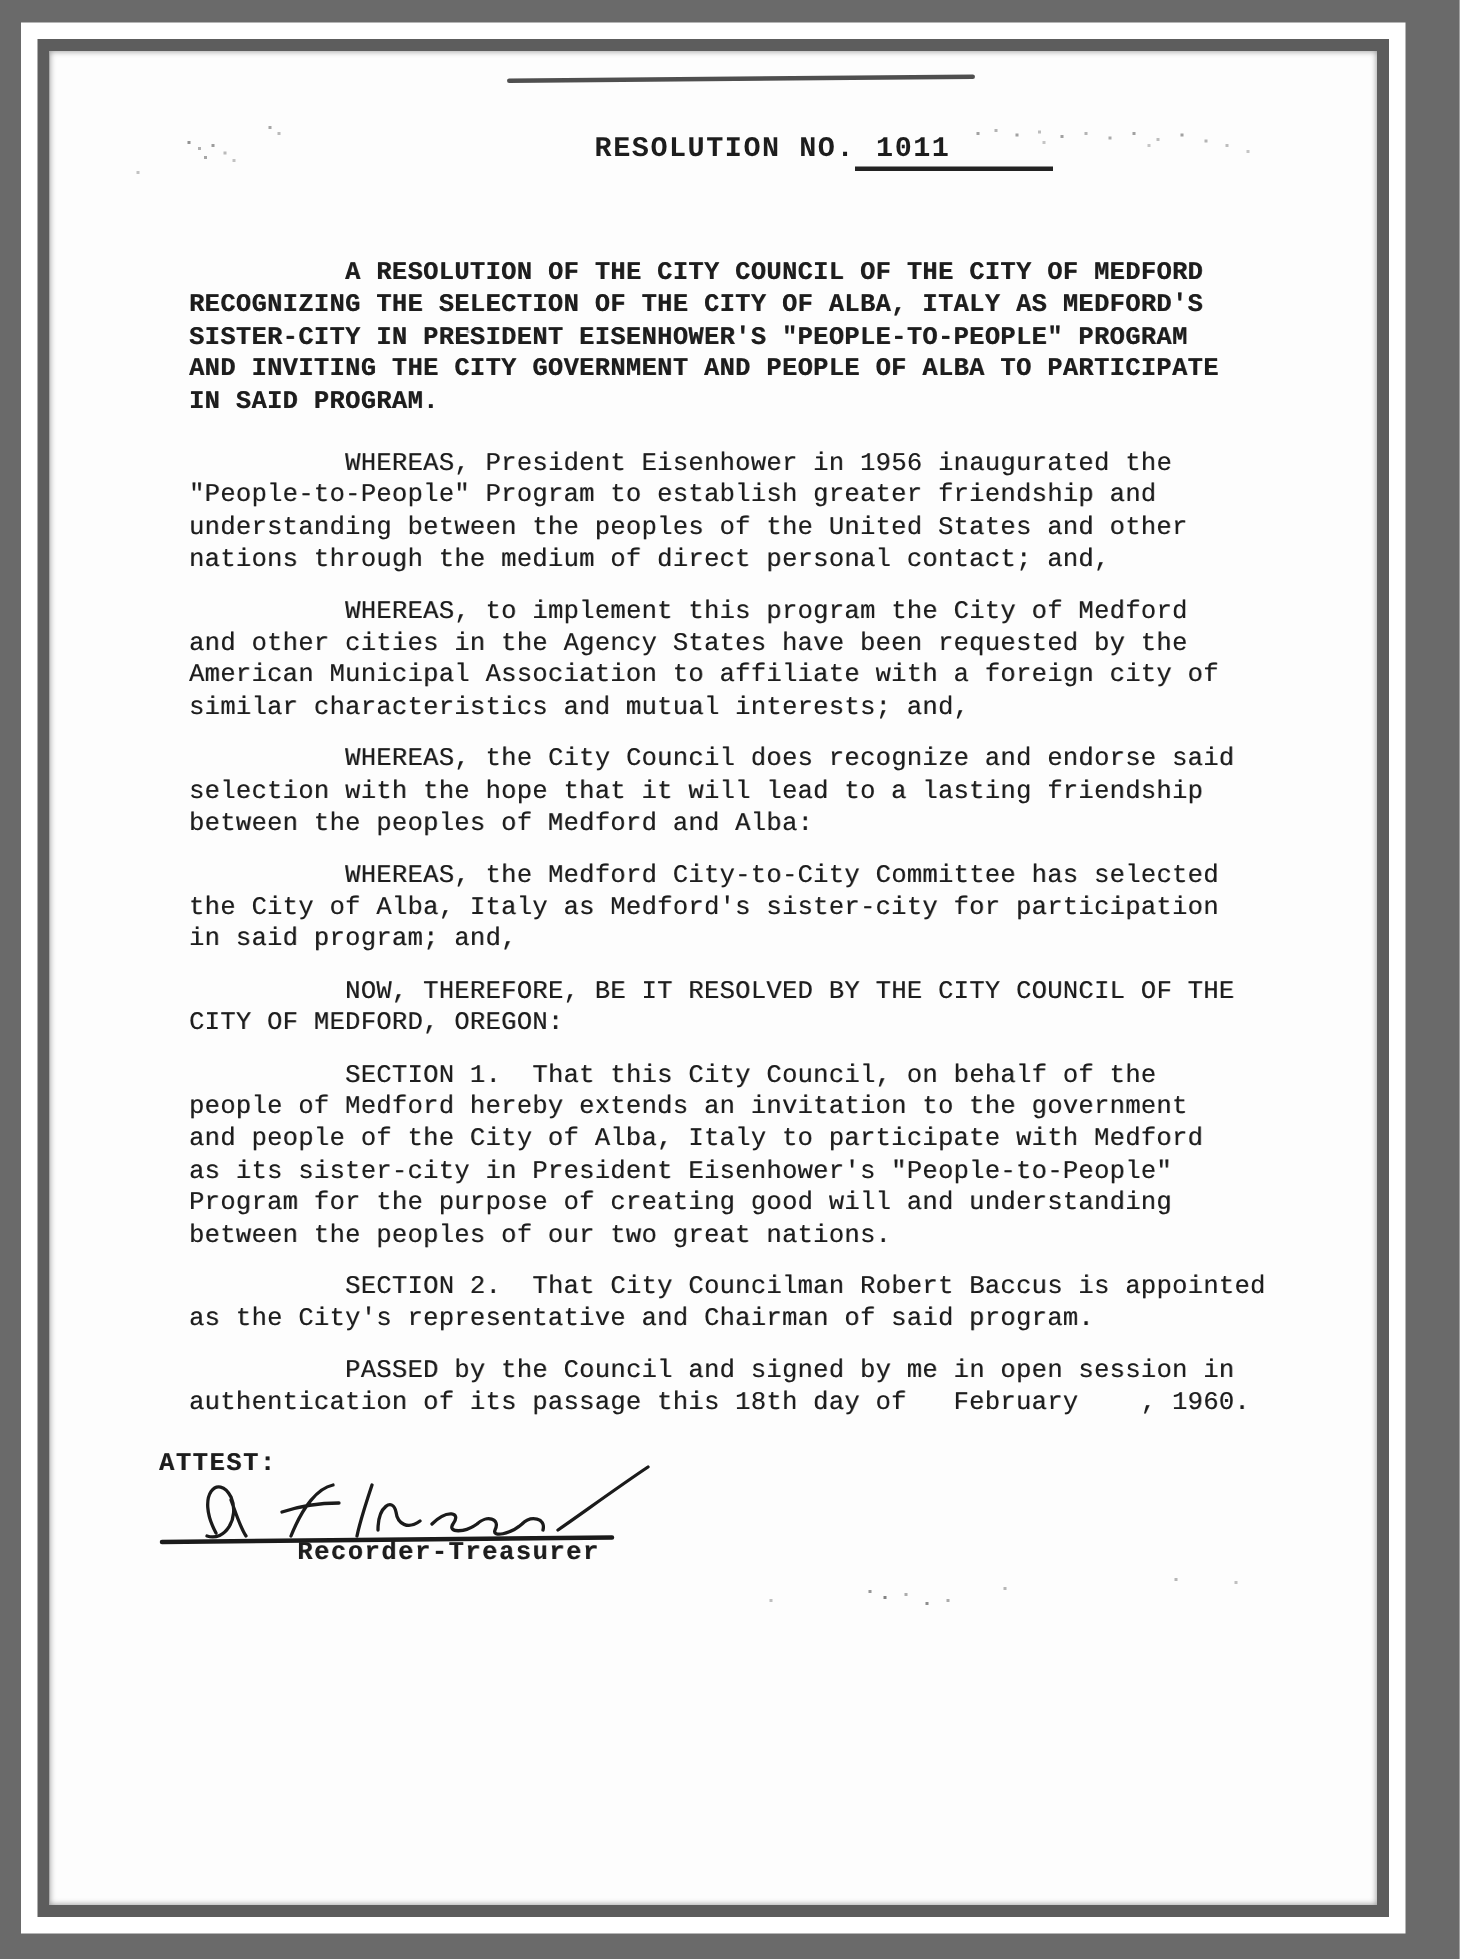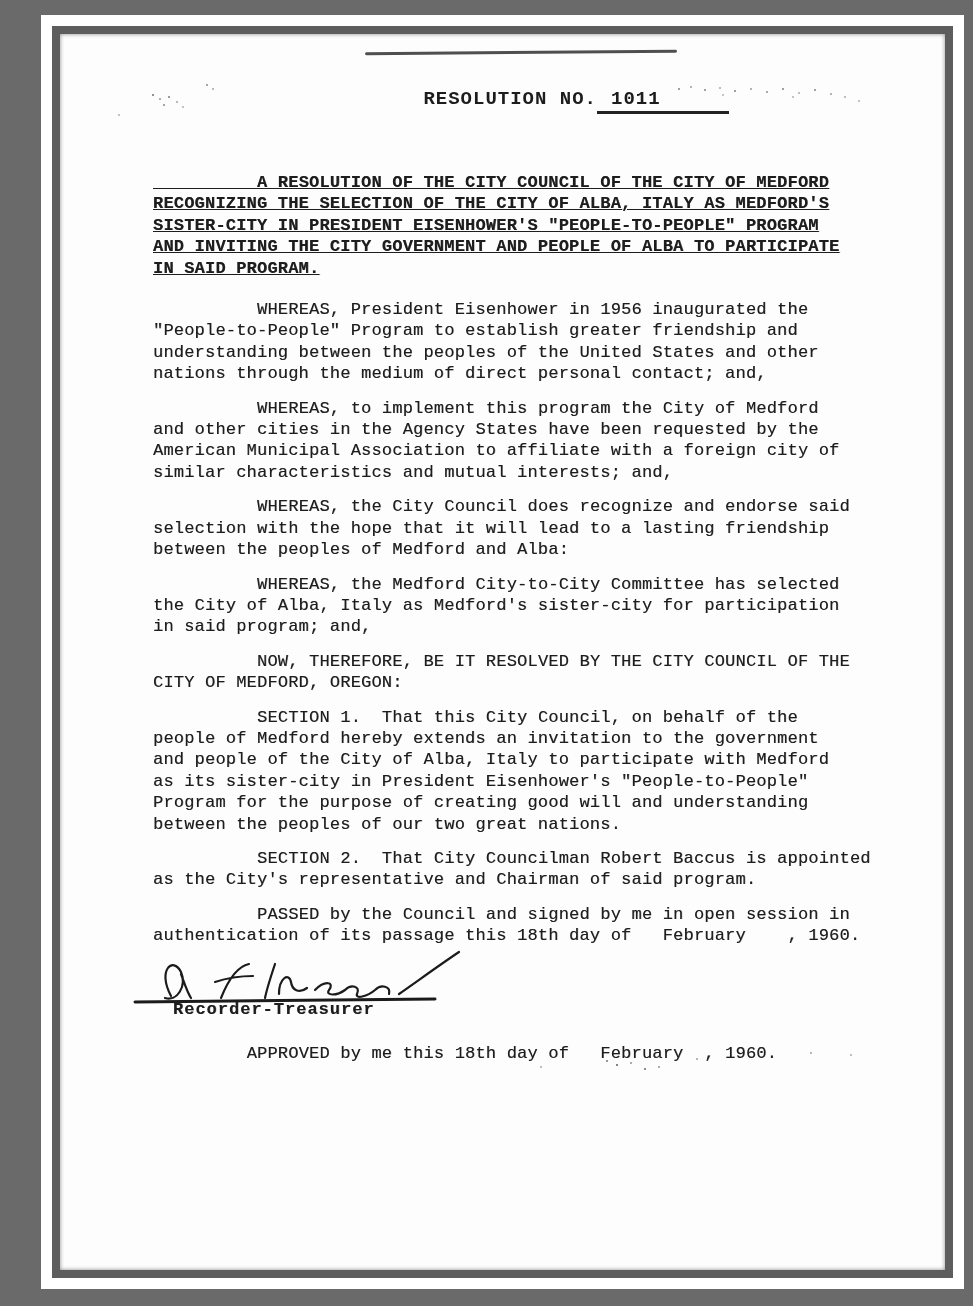--- a/index.html
+++ b/index.html
@@ -13,21 +13,20 @@
     box-sizing:border-box;
     width:973px;height:1306px;
     padding:15px 36px 17px 14px;
     background:#6a6a6a;
   }
   .white-mat{
     box-sizing:border-box;
     width:100%;height:100%;
     background:#ffffff;
     padding:11px;
-    margin-left:27px;
   }
   .page-frame{
     box-sizing:border-box;
     width:100%;height:100%;
     border:8px solid #5d5d5d;
     box-shadow:inset 0 0 4px rgba(0,0,0,.45);
     background:#fdfdfd;
     position:relative;
   }
   .page{
@@ -61,40 +60,41 @@
   
   .doc-body{margin:0 64px 0 93px;}
   .para{
     margin:0 0 13px 0;
     font-size:17px;
     line-height:21.4px;
     white-space:pre-wrap;
     letter-spacing:.2px;
     text-shadow:.4px 0 0 rgba(25,25,25,.5);
   }
-  .para.caps{font-weight:700;text-shadow:.3px 0 0 rgba(25,25,25,.6);margin-bottom:20px;text-decoration:underline;}
+  .para.caps{font-weight:700;text-shadow:.3px 0 0 rgba(25,25,25,.6);margin-bottom:20px;}
   
   .sig-svg{display:block;}
   .sig-svg path{fill:none;stroke:#1b1b1b;stroke-linecap:round;}
   .mayor-block{margin:4px 0 0 332px;width:440px;}
   .mayor-label{
     font-size:17px;font-weight:700;letter-spacing:2px;
     margin:-6px 0 0 92px;
     text-shadow:.4px 0 0 rgba(25,25,25,.5);
   }
   .attest-label{
     margin:20px 0 0 74px;
     font-size:17px;font-weight:700;letter-spacing:1px;
     text-shadow:.4px 0 0 rgba(25,25,25,.5);
   }
   .recorder-block{margin:-10px 0 0 62px;width:350px;}
   .recorder-label{
     font-size:17px;font-weight:700;letter-spacing:1px;
     margin:-8px 0 0 44px;
     text-shadow:.4px 0 0 rgba(25,25,25,.5);
+    text-align:center;
   }
   .approved-line{margin-top:24px;}
   
   .smudge{position:absolute;pointer-events:none;}
   .smudge-topleft{
     left:88px;top:58px;width:2px;height:2px;
     box-shadow:4px 2px 0 rgba(60,60,60,.55),11px 6px 0 rgba(60,60,60,.4),
       20px 4px 0 rgba(60,60,60,.5),28px 9px 0 rgba(60,60,60,.35),
       15px 12px 0 rgba(60,60,60,.45),34px 14px 0 rgba(60,60,60,.3),
       58px -8px 0 rgba(60,60,60,.45),64px -4px 0 rgba(60,60,60,.35),
@@ -170,32 +170,32 @@
 and people of the City of Alba, Italy to participate with Medford
 as its sister-city in President Eisenhower's "People-to-People"
 Program for the purpose of creating good will and understanding
 between the peoples of our two great nations.</p>
           <p class="para">          SECTION 2.  That City Councilman Robert Baccus is appointed
 as the City's representative and Chairman of said program.</p>
           <p class="para">          PASSED by the Council and signed by me in open session in
 authentication of its passage this 18th day of   February    , 1960.</p>
 
 
+          <div class="attest-label" style="margin-left:-20px">ATTEST:</div>
           <div class="recorder-block" style="margin-left:-24px">
             <svg class="sig-svg" width="350" height="58" viewBox="0 0 350 58">
               <path d="M42 46 C 28 20, 44 6, 52 22 C 58 36, 48 52, 36 48 M52 24 C 55 32, 58 42, 62 48" stroke-width="2.2"></path>
               <path d="M92 48 C 100 28, 110 16, 120 14 M86 32 C 98 28, 112 26, 124 26" stroke-width="2.2"></path>
               <path d="M146 14 C 142 26, 138 38, 136 48 M150 44 C 150 28, 160 22, 162 32 C 163 40, 170 44, 178 38" stroke-width="2.2"></path>
               <path d="M186 40 C 196 30, 206 32, 200 40 C 196 46, 208 46, 216 40 C 222 34, 232 36, 228 44 C 226 49, 238 47, 246 40 C 252 34, 262 36, 260 44" stroke-width="2.2"></path>
               <path d="M270 44 C 290 30, 312 14, 330 2" stroke-width="2.2"></path>
               <path d="M6 52 L 306 49" stroke-width="3"></path>
             </svg>
             <div class="recorder-label">Recorder-Treasurer</div>
           </div>
 
-          <p class="para approved-line">         APPROVED by me this 18th day of   February  , 1960.</p>
 
         </div>
 
       </div>
     </div>
   </div>
 </div>
 
 </body></html>

